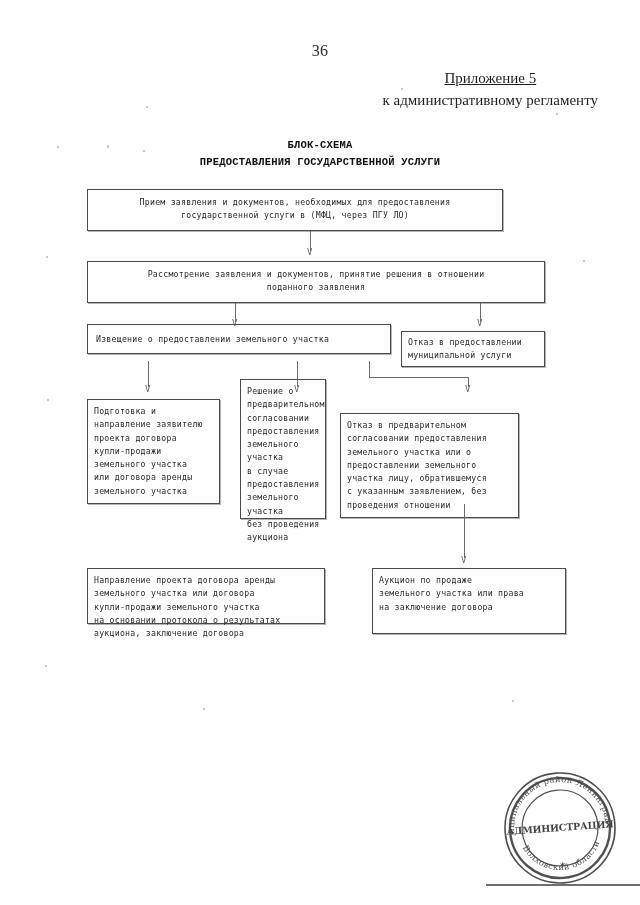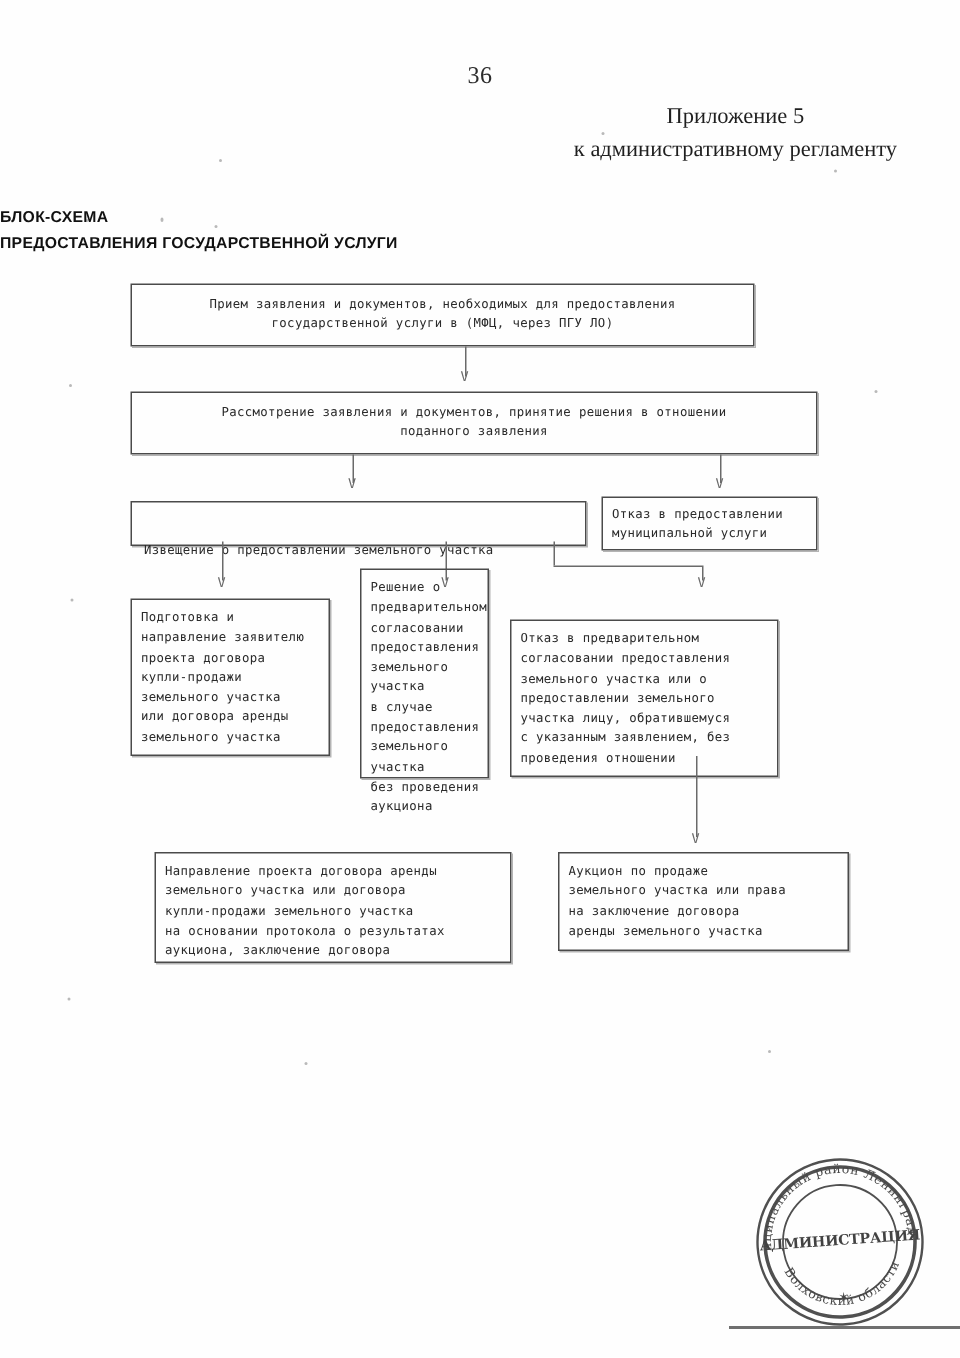--- a/index.html
+++ b/index.html
@@ -39,31 +39,31 @@
   }
   .appendix-block {
     position: absolute;
     top: 68px;
     right: 42px;
     text-align: center;
     font-size: 15px;
     color: #1f1f1f;
     line-height: 1.45;
   }
-  .appendix-line1 { display: block; }
+  .appendix-line1 { display: block; text-decoration: underline; }
   .appendix-line2 { display: block; }
 
   
   .chart-title {
     position: absolute;
     top: 137px;
     left: 0;
     width: 640px;
-    text-align: left;
-    font-family: Liberation Sans, sans-serif;
+    text-align: center;
+    font-family: Liberation Mono, monospace;
     font-weight: bold;
     font-size: 10.5px;
     color: #111;
     line-height: 1.65;
     letter-spacing: 0.2px;
   }
   .chart-title span { display: block; }
 
   
   .node {
@@ -179,21 +179,21 @@
     <span class="txt">Рассмотрение заявления и документов, принятие решения в отношении</span>
     <span class="txt">поданного заявления</span>
   </div>
 
   <div class="vline" style="left:235px; top:303px; height:19px;"></div>
   <div class="arrowhead" style="left:232px; top:319px;">V</div>
 
   <div class="vline" style="left:480px; top:303px; height:19px;"></div>
   <div class="arrowhead" style="left:477px; top:319px;">V</div>
 
-  <div class="node pad-c" style="left:87px; top:334px; width:304px; height:30px; padding-top:25px;">
+  <div class="node pad-c" style="left:87px; top:324px; width:304px; height:30px; padding-top:8px;">
     <span class="txt">Извещение о предоставлении земельного участка</span>
   </div>
 
   <div class="node pad-l" style="left:401px; top:331px; width:144px; height:36px; padding-top:4px;">
     <span class="txt">Отказ в предоставлении</span>
     <span class="txt">муниципальной    услуги</span>
   </div>
 
   <div class="vline" style="left:148px; top:361px; height:26px;"></div>
   <div class="arrowhead" style="left:145px; top:385px;">V</div>
@@ -235,33 +235,32 @@
     <span class="txt">земельного участка или о</span>
     <span class="txt">предоставлении земельного</span>
     <span class="txt">участка лицу, обратившемуся</span>
     <span class="txt">с указанным заявлением, без</span>
     <span class="txt">проведения отношении</span>
   </div>
 
   <div class="vline" style="left:464px; top:504px; height:54px;"></div>
   <div class="arrowhead" style="left:461px; top:556px;">V</div>
 
-  <div class="node pad-l" style="left:87px; top:568px; width:238px; height:74px;margin-left:16px;">
+  <div class="node pad-l" style="left:87px; top:568px; width:238px; height:56px;">
     <span class="txt">Направление проекта договора аренды</span>
     <span class="txt">земельного участка или договора</span>
     <span class="txt">купли-продажи земельного участка</span>
     <span class="txt">на основании протокола о результатах</span>
     <span class="txt">аукциона, заключение договора</span>
   </div>
 
   <div class="node pad-l" style="left:372px; top:568px; width:194px; height:66px;">
     <span class="txt">Аукцион по продаже</span>
     <span class="txt">земельного участка или права</span>
     <span class="txt">на заключение договора</span>
-    <span class="txt">аренды земельного участка</span>
   </div>
 
   <div class="stamp">
     <svg width="124" height="124" viewBox="0 0 124 124" aria-hidden="true">
       <defs>
         <path id="arcTop" d="M 16,62 A 46,46 0 0 1 108,62"></path>
         <path id="arcBottom" d="M 20,62 A 42,42 0 0 0 104,62"></path>
       </defs>
       <circle cx="62" cy="62" r="55" fill="none" stroke="#2b2b2b" stroke-width="1.6"></circle>
       <circle cx="62" cy="62" r="50" fill="none" stroke="#2b2b2b" stroke-width="2.4"></circle>

